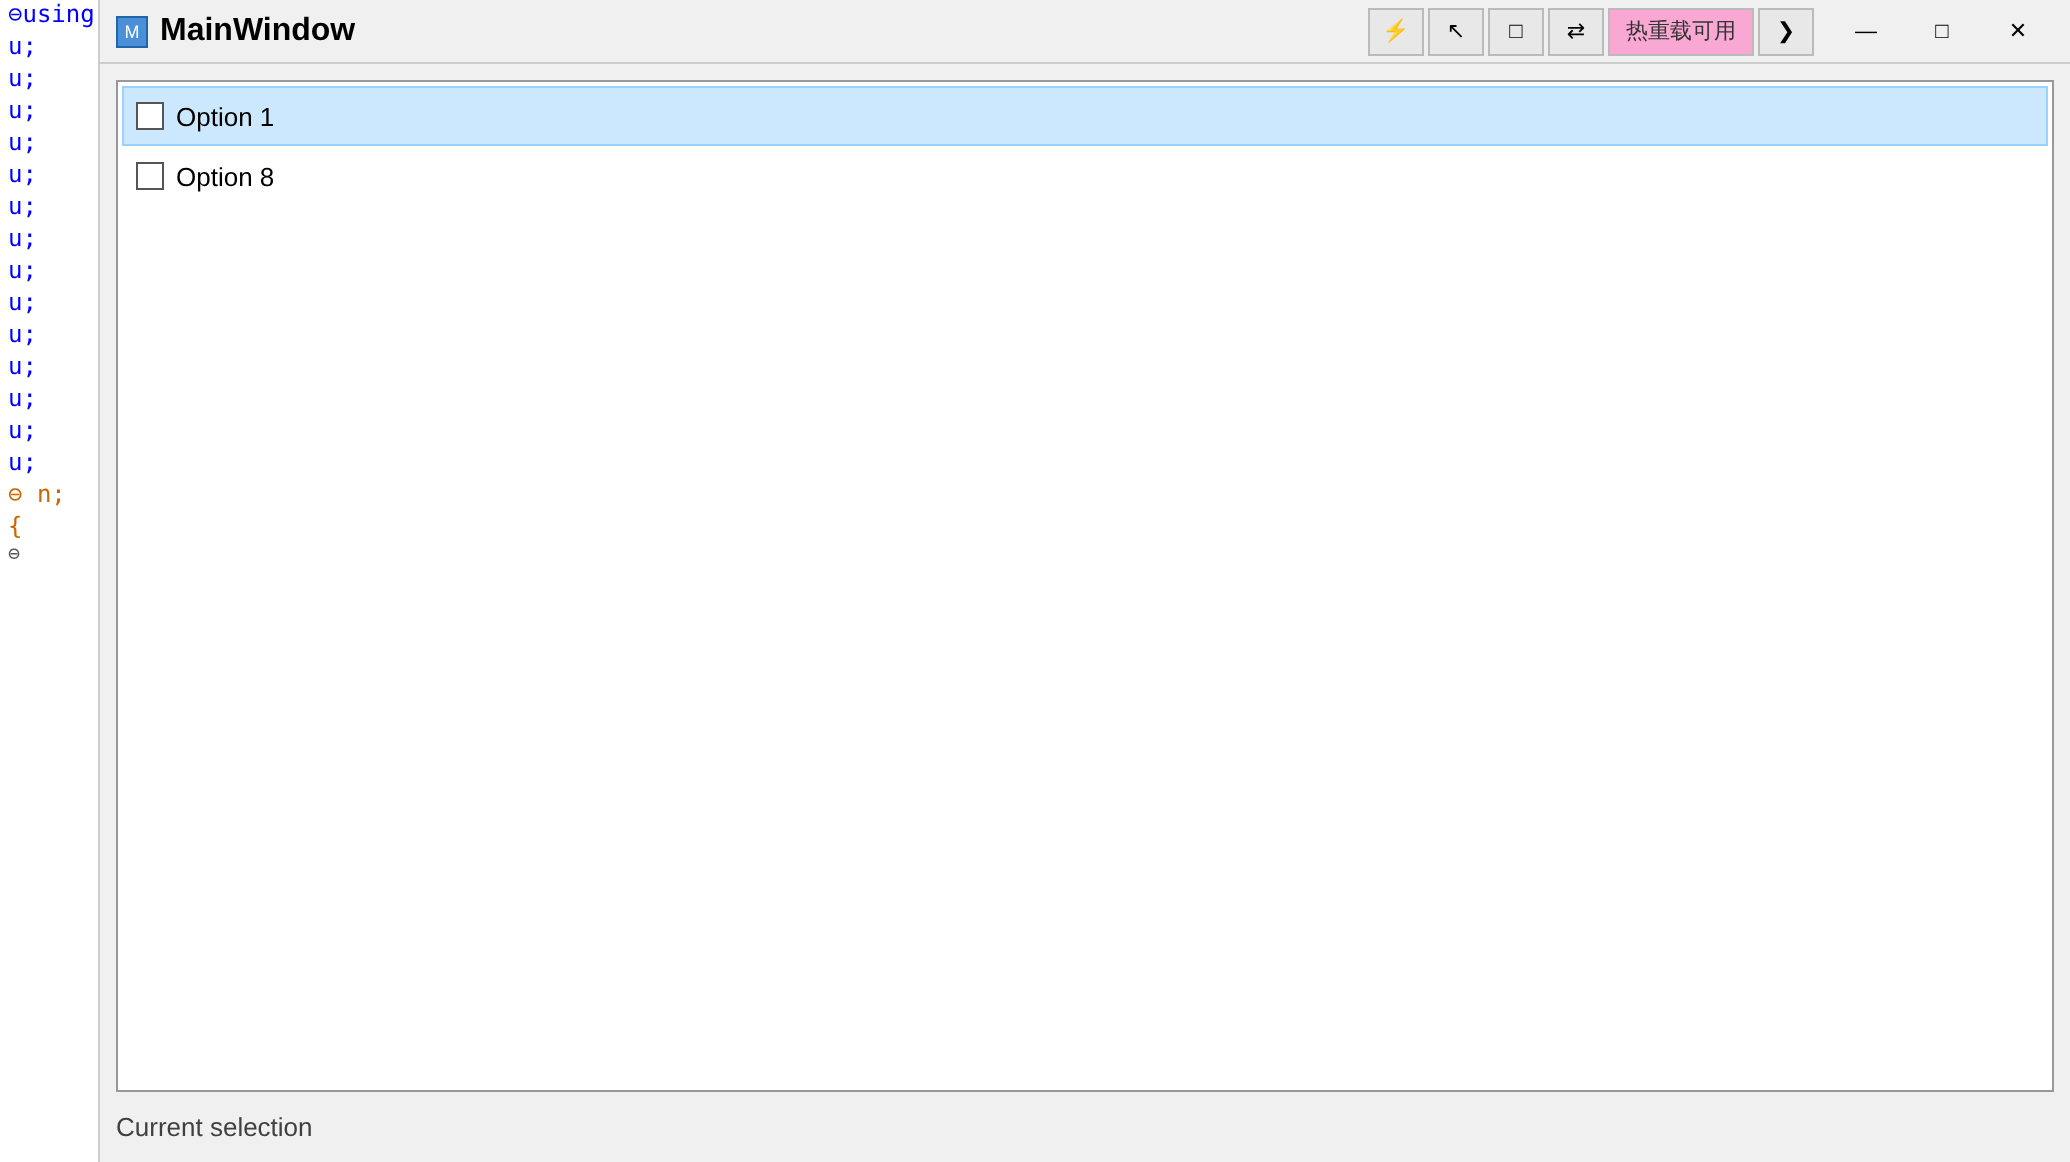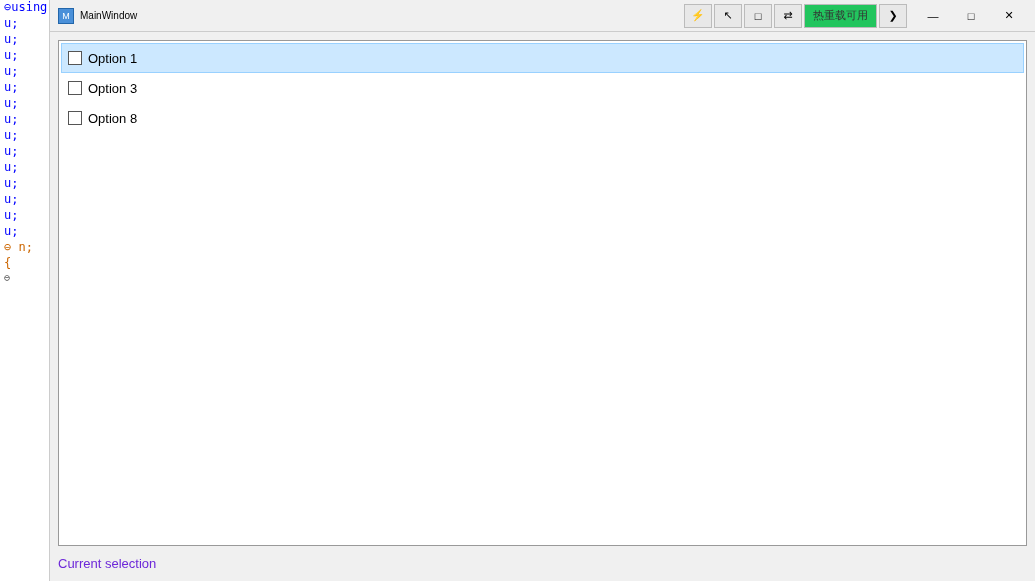--- a/index.html
+++ b/index.html
@@ -59,22 +59,22 @@
       border: 1px solid #2266aa;
       margin-right: 6px;
       display: flex;
       align-items: center;
       justify-content: center;
       font-size: 9px;
       color: white;
     }
     .title-bar-text {
       flex: none;
-      font-size: 10px;
-      font-weight: 400;
+      font-size: 16px;
+      font-weight: 700;
     }
     .title-bar-tools {
       display: flex;
       align-items: center;
       margin-left: auto;
       gap: 2px;
     }
     .tool-btn {
       width: 28px;
       height: 24px;
@@ -84,21 +84,21 @@
       align-items: center;
       justify-content: center;
       cursor: pointer;
       font-size: 11px;
     }
     .hot-reload-label {
       padding: 0 8px;
       font-size: 11px;
       color: #333;
       border: 1px solid #bbb;
-      background: #22c55e;
+      background: #f9a8d4;
       height: 24px;
       display: flex;
       align-items: center;
     }
     .title-bar-controls {
       display: flex;
       margin-left: 8px;
       gap: 2px;
     }
     .win-btn {
@@ -151,21 +151,21 @@
       flex-shrink: 0;
       display: flex;
       align-items: center;
       justify-content: center;
       font-size: 10px;
     }
 
     
     .status-label {
       font-size: 13px;
-      color: #6d28d9;
+      color: #404040;
       padding: 2px 0;
     }
 
     
     .examine-btn {
       width: 100%;
       height: 30px;
       background: #e0e0e0;
       border: 1px solid #999;
       cursor: pointer;
@@ -223,24 +223,20 @@
 
   <div class="window-content">
 
     <div class="listbox">
       <div class="listbox-item selected">
         <div class="checkbox"></div>
         <span>Option 1</span>
       </div>
       <div class="listbox-item">
         <div class="checkbox"></div>
-        <span>Option 3</span>
-      </div>
-      <div class="listbox-item">
-        <div class="checkbox"></div>
         <span>Option 8</span>
       </div>
     </div>
 
     <div class="status-label">Current selection</div>
 
   </div>
 </div>
 
 </body></html>

